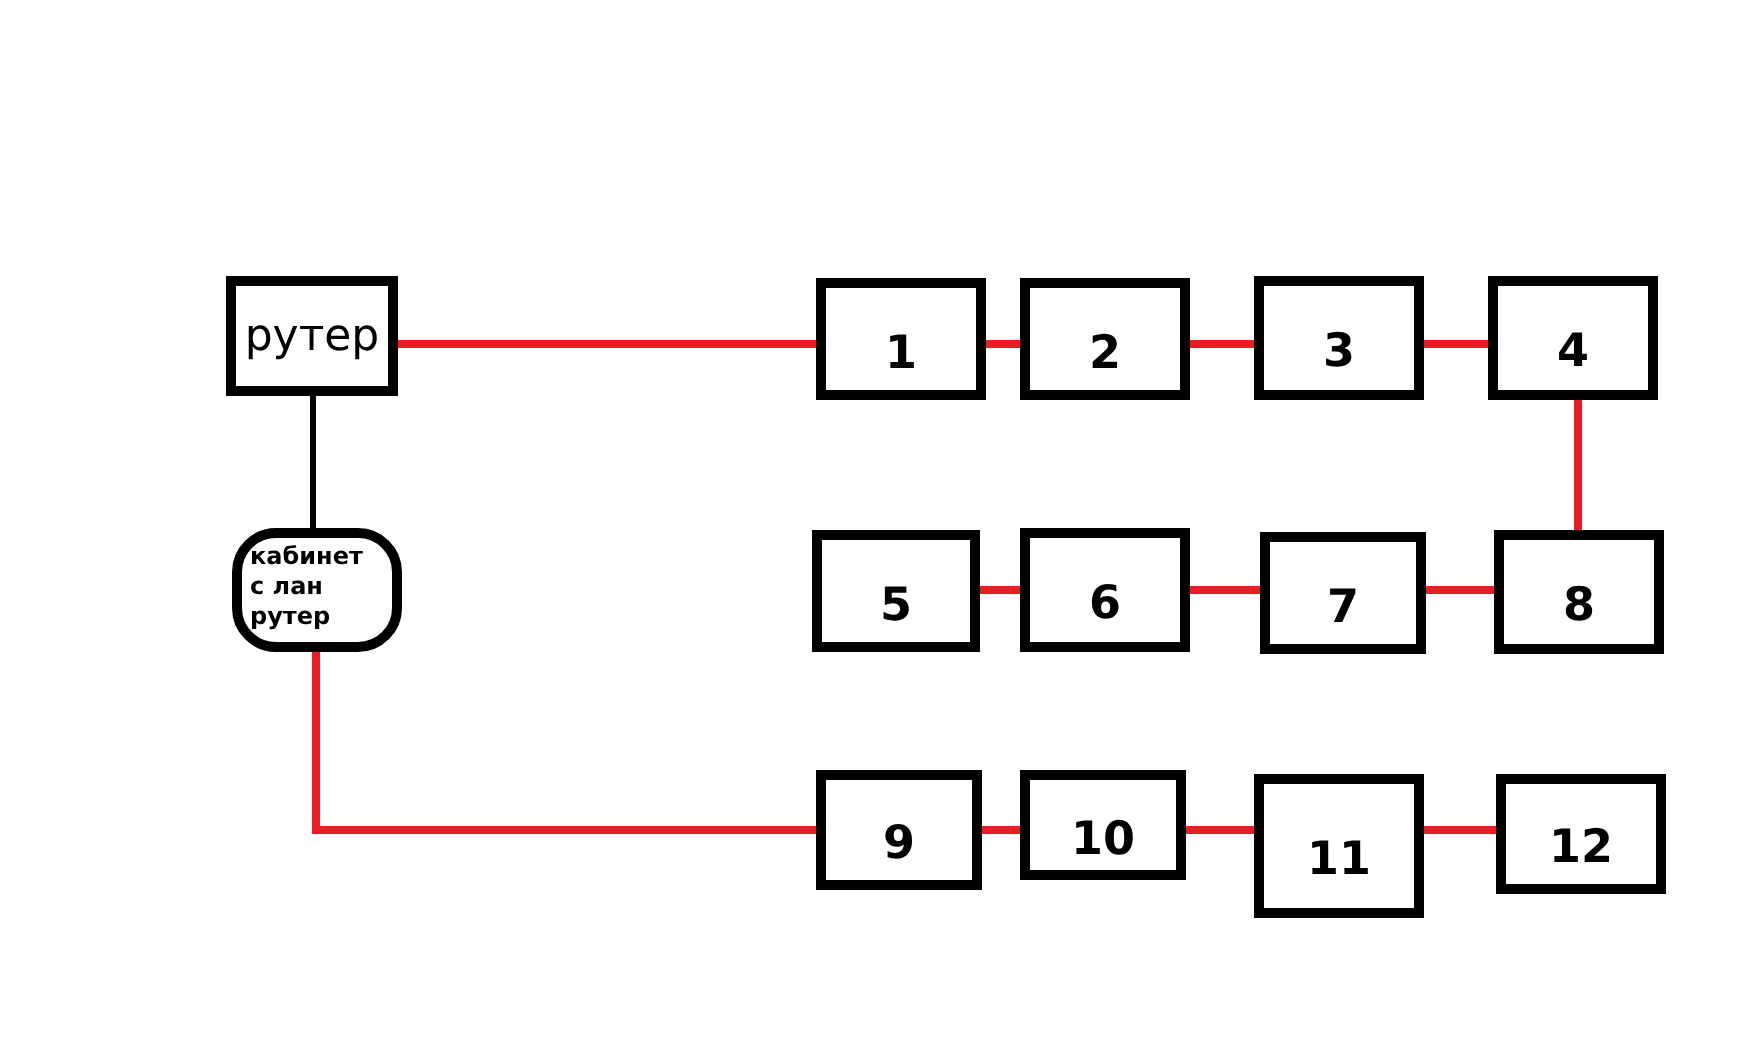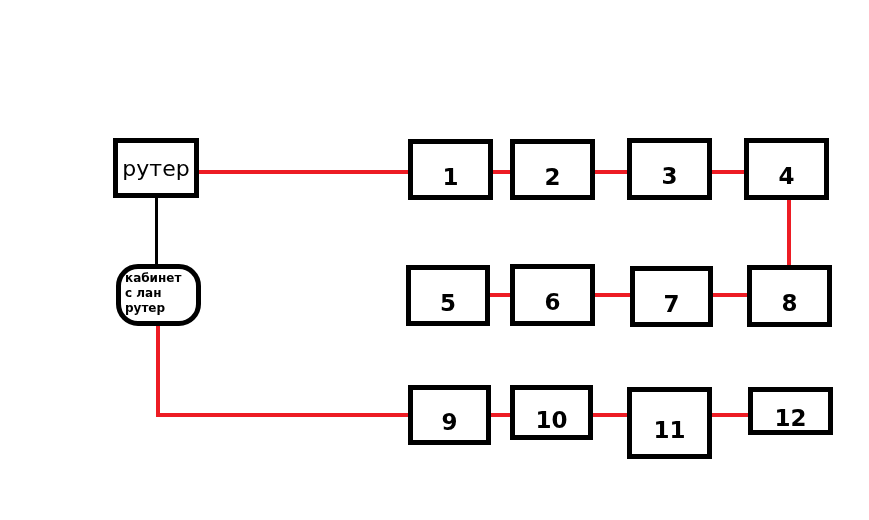--- a/index.html
+++ b/index.html
@@ -108,17 +108,17 @@
 
   <div class="node numbered" style="left:408px; top:385px; width:83px; height:60px;">
       <span>9</span>
     </div>
   <div class="node numbered" style="left:510px; top:385px; width:83px; height:55px;">
       <span>10</span>
     </div>
   <div class="node numbered" style="left:627px; top:387px; width:85px; height:72px;">
       <span>11</span>
     </div>
-  <div class="node numbered" style="left:748px; top:387px; width:85px; height:48px;">
+  <div class="node numbered" style="left:748px; top:387px; width:85px; height:60px;">
       <span>12</span>
     </div>
 
 </div>
 
 </body></html>

